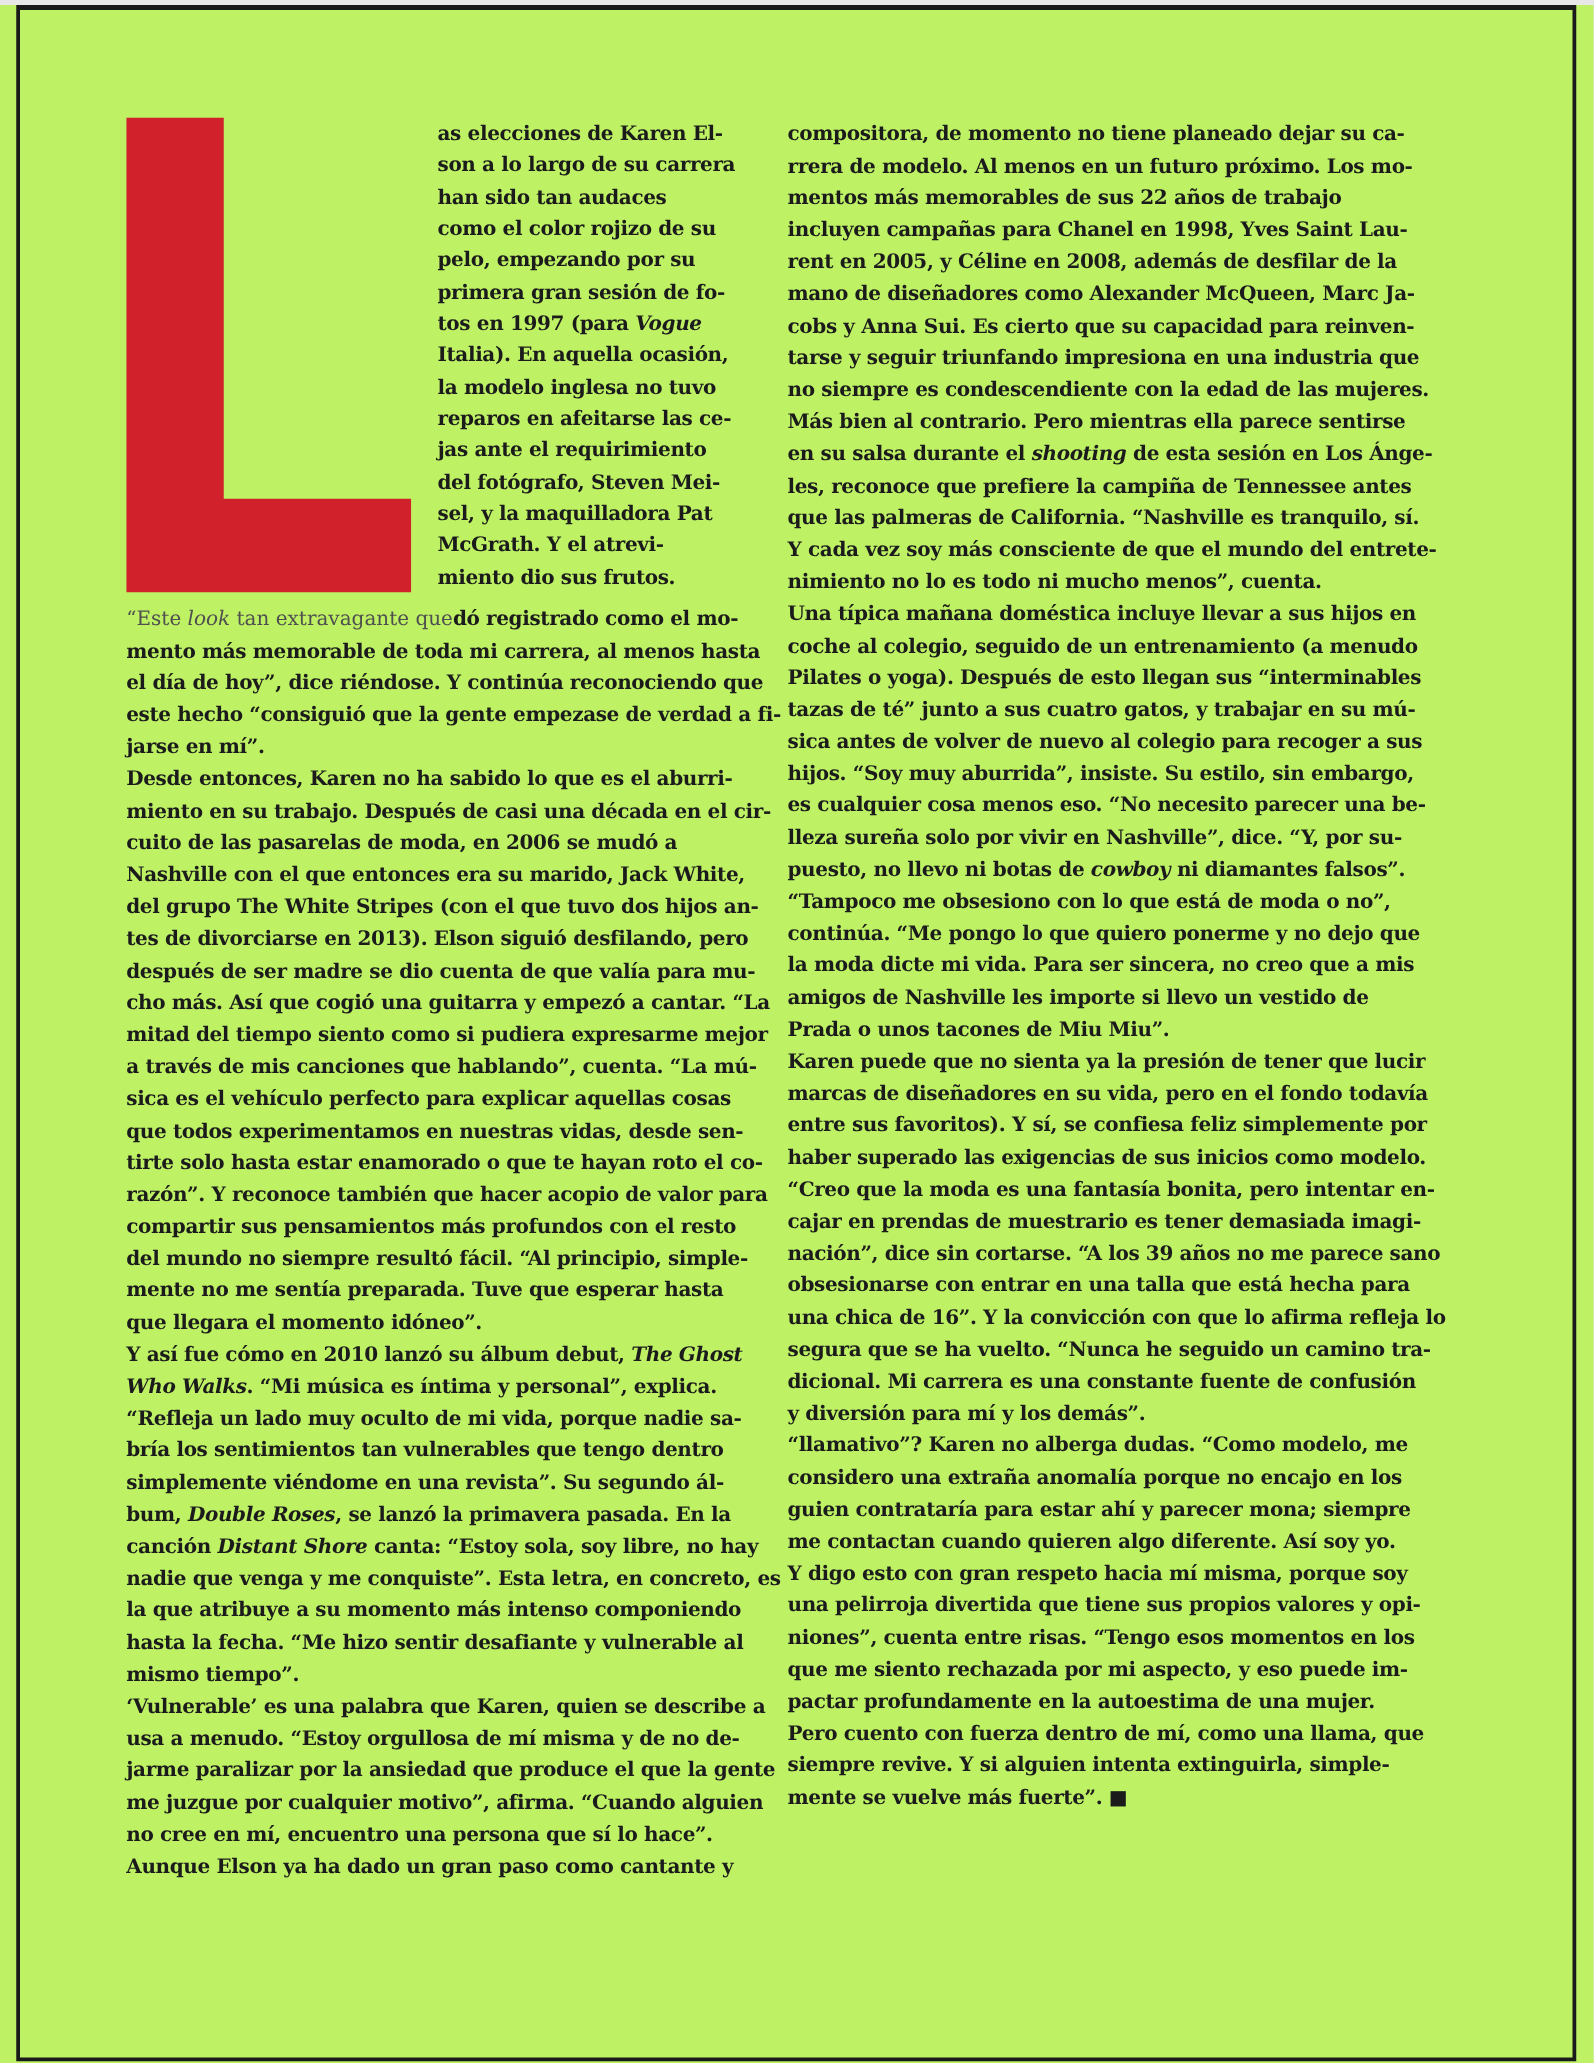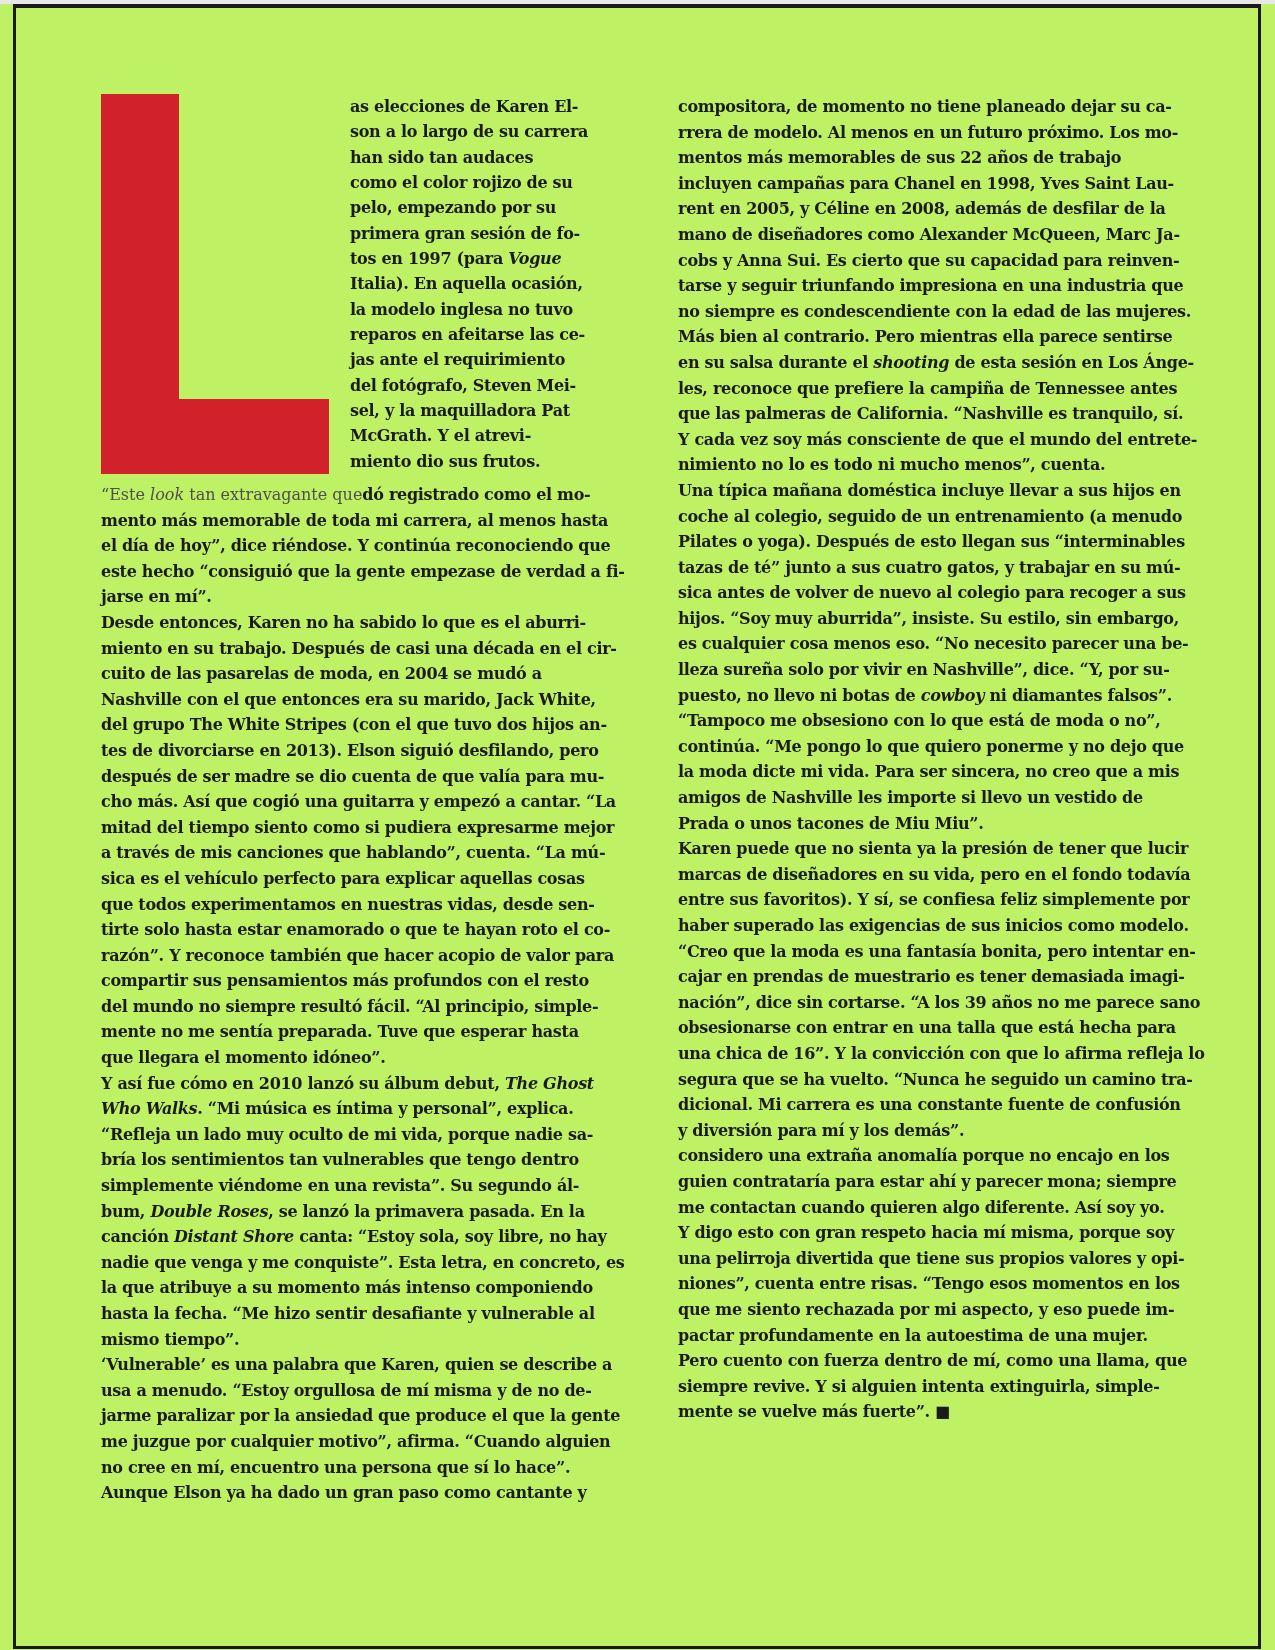--- a/index.html
+++ b/index.html
@@ -9,21 +9,21 @@
   }
   .frame{
     position:absolute;left:13px;top:0;right:14px;bottom:5px;
     border:3px solid #1a1a1a;border-top-width:4px;pointer-events:none;
   }
   .col{
     position:absolute;top:90px;color:#1b1b1b;font-weight:700;
     font-size:16px;letter-spacing:-0.3px;white-space:nowrap;
   }
   .col1{left:101px;width:477px;}
-  .col2{left:678px;width:481px;}
+  .col2{left:630px;width:481px;}
   .intro{display:flex;}
   .dropcap{width:228px;height:380px;flex:0 0 228px;}
   .dropcap svg{display:block;}
   .intro-text{margin-left:21px;flex:1;}
   .ln{height:25.6px;line-height:25.6px;}
   .intro-text .ln{height:25.33px;line-height:25.33px;}
   .wide{margin-top:8px;}
   .light{font-weight:400;color:#4f4f4f;letter-spacing:0;}
 </style>
 </head>
@@ -58,21 +58,21 @@
         </div>
     </div>
     <div class="wide">
         <div class="ln"><span class="light">“Este </span><span class="light"><i>look</i></span><span class="light"> tan extravagante que</span><span class="">dó registrado como el mo-</span></div>
         <div class="ln">mento más memorable de toda mi carrera, al menos hasta</div>
         <div class="ln">el día de hoy”, dice riéndose. Y continúa reconociendo que</div>
         <div class="ln">este hecho “consiguió que la gente empezase de verdad a fi-</div>
         <div class="ln">jarse en mí”.</div>
         <div class="ln">Desde entonces, Karen no ha sabido lo que es el aburri-</div>
         <div class="ln">miento en su trabajo. Después de casi una década en el cir-</div>
-        <div class="ln">cuito de las pasarelas de moda, en 2004 se mudó a</div>
+        <div class="ln">cuito de las pasarelas de moda, en 2006 se mudó a</div>
         <div class="ln">Nashville con el que entonces era su marido, Jack White,</div>
         <div class="ln">del grupo The White Stripes (con el que tuvo dos hijos an-</div>
         <div class="ln">tes de divorciarse en 2013). Elson siguió desfilando, pero</div>
         <div class="ln">después de ser madre se dio cuenta de que valía para mu-</div>
         <div class="ln">cho más. Así que cogió una guitarra y empezó a cantar. “La</div>
         <div class="ln">mitad del tiempo siento como si pudiera expresarme mejor</div>
         <div class="ln">a través de mis canciones que hablando”, cuenta. “La mú-</div>
         <div class="ln">sica es el vehículo perfecto para explicar aquellas cosas</div>
         <div class="ln">que todos experimentamos en nuestras vidas, desde sen-</div>
         <div class="ln">tirte solo hasta estar enamorado o que te hayan roto el co-</div>
@@ -136,20 +136,21 @@
       <div class="ln">entre sus favoritos). Y sí, se confiesa feliz simplemente por</div>
       <div class="ln">haber superado las exigencias de sus inicios como modelo.</div>
       <div class="ln">“Creo que la moda es una fantasía bonita, pero intentar en-</div>
       <div class="ln">cajar en prendas de muestrario es tener demasiada imagi-</div>
       <div class="ln">nación”, dice sin cortarse. “A los 39 años no me parece sano</div>
       <div class="ln">obsesionarse con entrar en una talla que está hecha para</div>
       <div class="ln">una chica de 16”. Y la convicción con que lo afirma refleja lo</div>
       <div class="ln">segura que se ha vuelto. “Nunca he seguido un camino tra-</div>
       <div class="ln">dicional. Mi carrera es una constante fuente de confusión</div>
       <div class="ln">y diversión para mí y los demás”.</div>
+      <div class="ln">“llamativo”? Karen no alberga dudas. “Como modelo, me</div>
       <div class="ln">considero una extraña anomalía porque no encajo en los</div>
       <div class="ln">guien contrataría para estar ahí y parecer mona; siempre</div>
       <div class="ln">me contactan cuando quieren algo diferente. Así soy yo.</div>
       <div class="ln">Y digo esto con gran respeto hacia mí misma, porque soy</div>
       <div class="ln">una pelirroja divertida que tiene sus propios valores y opi-</div>
       <div class="ln">niones”, cuenta entre risas. “Tengo esos momentos en los</div>
       <div class="ln">que me siento rechazada por mi aspecto, y eso puede im-</div>
       <div class="ln">pactar profundamente en la autoestima de una mujer.</div>
       <div class="ln">Pero cuento con fuerza dentro de mí, como una llama, que</div>
       <div class="ln">siempre revive. Y si alguien intenta extinguirla, simple-</div>

